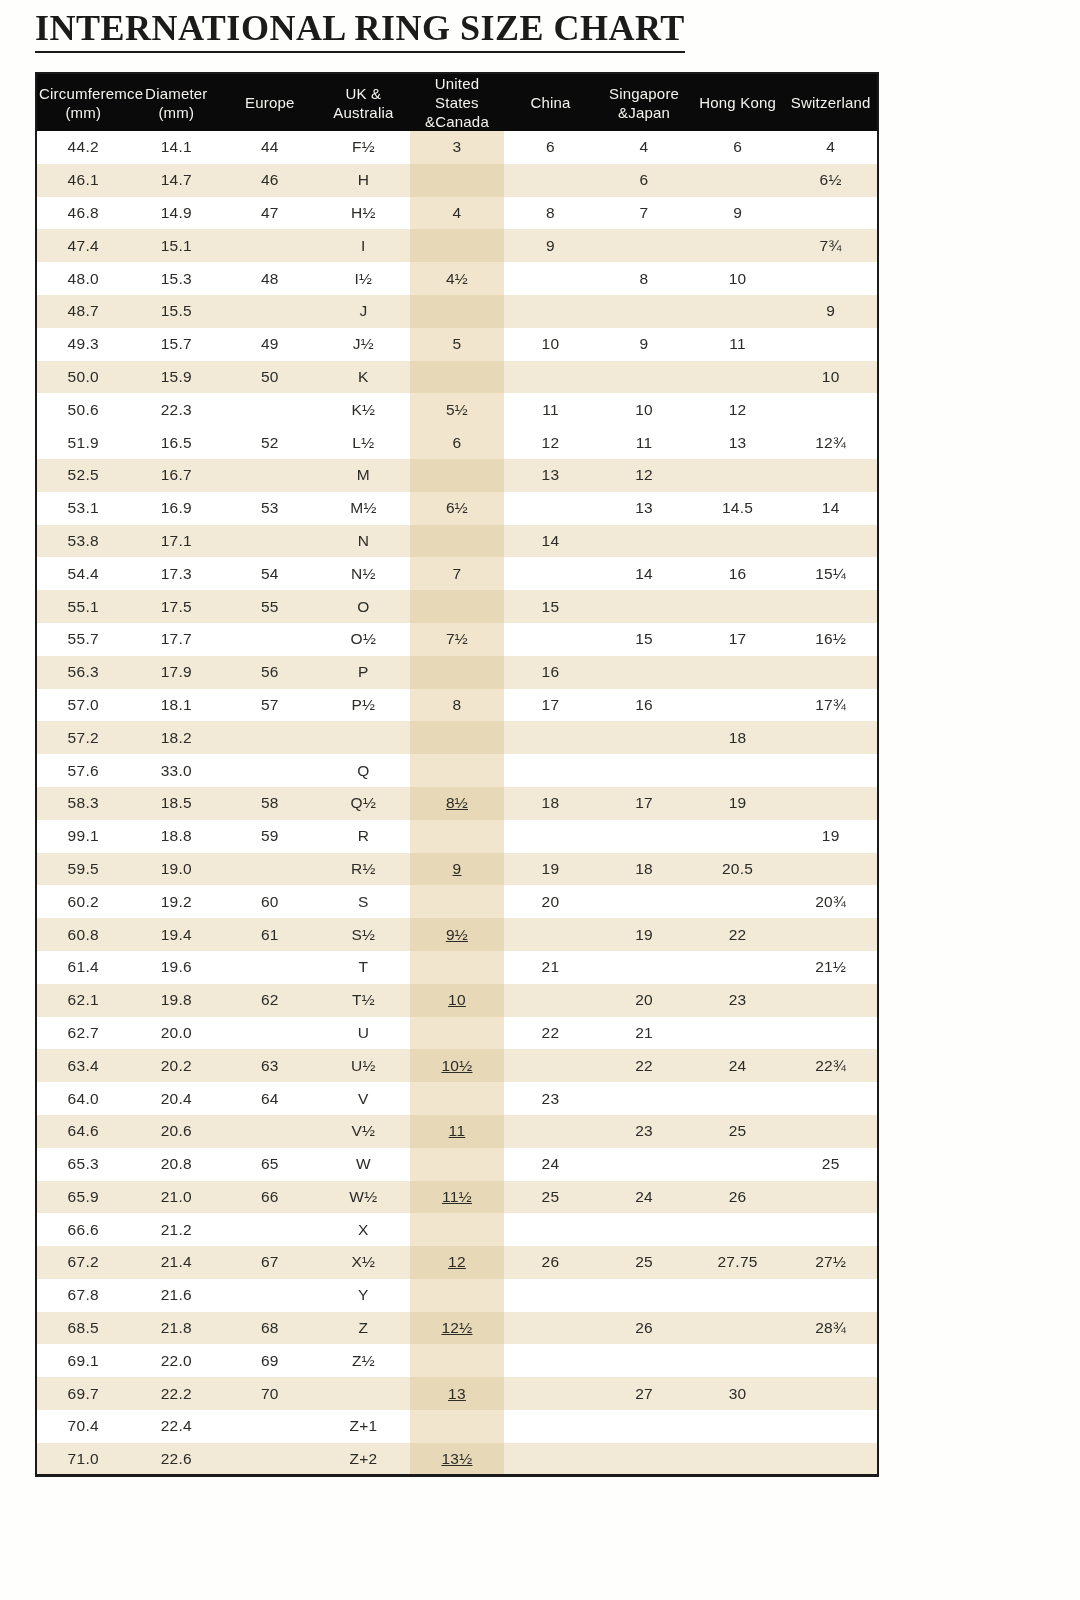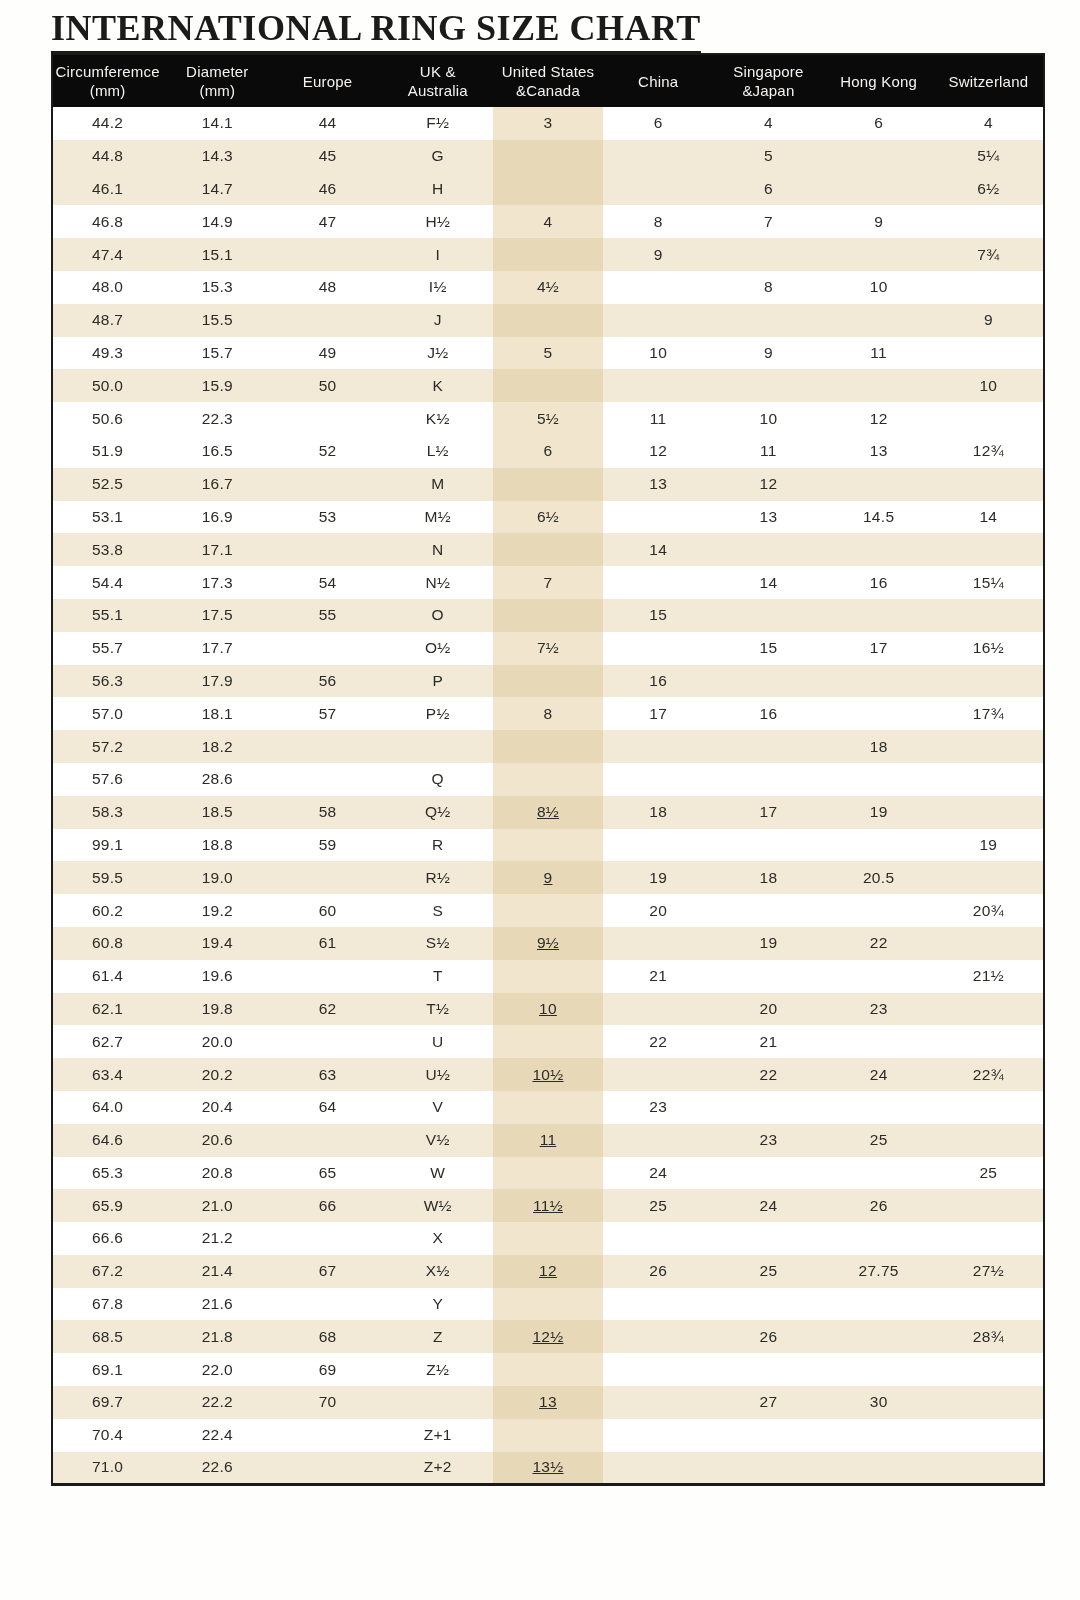--- a/index.html
+++ b/index.html
@@ -4,40 +4,41 @@
 <style>
   * { box-sizing: border-box; }
   html, body { margin: 0; padding: 0; }
   body {
     width: 1080px;
     height: 1600px;
     background: #fefefd;
     font-family: "Liberation Sans", sans-serif;
     overflow: hidden;
   }
-  .page { padding: 6px 35px 0 51px; }
+  .page { padding: 6px 35px 0 35px; }
 
   h1.title {
     display: inline-block;
     margin: 0;
     font-family: "Liberation Serif", serif;
     font-weight: 700;
     font-size: 36px;
     line-height: 44px;
     letter-spacing: 0.5px;
     color: var(--title-text, #1b1b1b);
     border-bottom: 2px solid var(--border, #1a1a1a);
     padding-bottom: 1px;
     white-space: nowrap;
   }
 
   table.ring-table {
     border-collapse: collapse;
     table-layout: fixed;
-    width: 994px;
+    width: 844px;
+    margin-top: 19px;
     border: 2px solid var(--border, #1a1a1a);
     border-bottom-width: 3px;
   }
   thead th {
     background: var(--header-bg, #0a0a0a);
     color: var(--header-text, #f5f3ef);
     font-weight: 400;
     font-size: 15px;
     line-height: 19px;
     letter-spacing: 0.2px;
@@ -92,31 +93,20 @@
           <td>14.1</td>
           <td>44</td>
           <td>F½</td>
           <td class="us-col">3</td>
           <td>6</td>
           <td>4</td>
           <td>6</td>
           <td>4</td>
         </tr>
         <tr class="stripe">
-          <td>44.8</td>
-          <td>14.3</td>
-          <td>45</td>
-          <td>G</td>
-          <td class="us-col"></td>
-          <td></td>
-          <td>5</td>
-          <td></td>
-          <td>5¼</td>
-        </tr>
-        <tr class="stripe">
           <td>46.1</td>
           <td>14.7</td>
           <td>46</td>
           <td>H</td>
           <td class="us-col"></td>
           <td></td>
           <td>6</td>
           <td></td>
           <td>6½</td>
         </tr>
@@ -302,21 +292,21 @@
           <td></td>
           <td></td>
           <td class="us-col"></td>
           <td></td>
           <td></td>
           <td>18</td>
           <td></td>
         </tr>
         <tr>
           <td>57.6</td>
-          <td>28.6</td>
+          <td>33.0</td>
           <td></td>
           <td>Q</td>
           <td class="us-col"></td>
           <td></td>
           <td></td>
           <td></td>
           <td></td>
         </tr>
         <tr class="stripe">
           <td>58.3</td>

